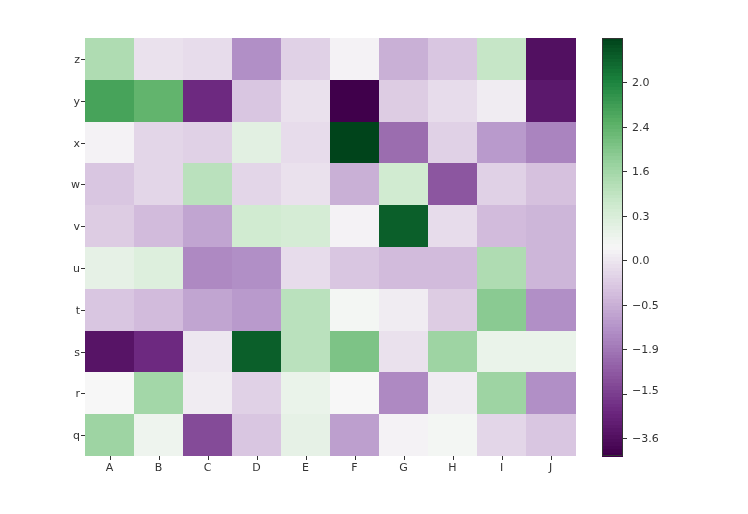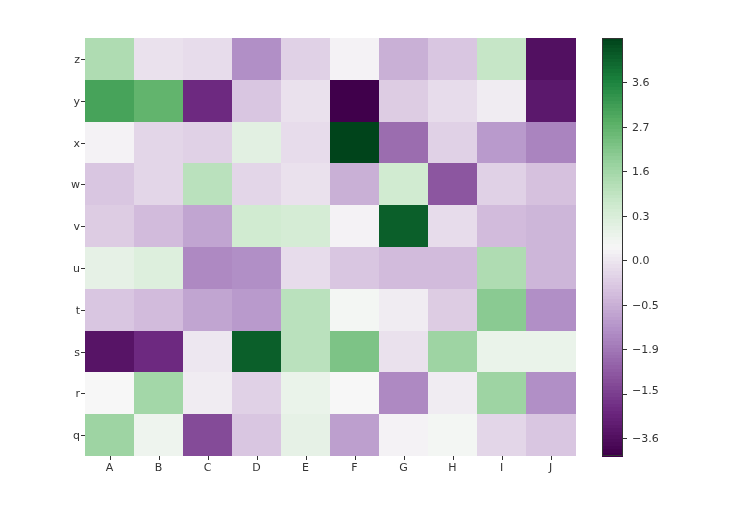--- a/index.html
+++ b/index.html
@@ -363,23 +363,23 @@
       <div class="cbticklabel" style="top: 344.277px;">−1.9</div>
       <div class="cbtick" style="top: 349.277px;"></div>
       <div class="cbticklabel" style="top: 299.809px;">−0.5</div>
       <div class="cbtick" style="top: 304.809px;"></div>
       <div class="cbticklabel" style="top: 255.34px;">0.0</div>
       <div class="cbtick" style="top: 260.34px;"></div>
       <div class="cbticklabel" style="top: 210.872px;">0.3</div>
       <div class="cbtick" style="top: 215.872px;"></div>
       <div class="cbticklabel" style="top: 166.404px;">1.6</div>
       <div class="cbtick" style="top: 171.404px;"></div>
-      <div class="cbticklabel" style="top: 121.936px;">2.7</div>
+      <div class="cbticklabel" style="top: 121.936px;">2.4</div>
       <div class="cbtick" style="top: 126.936px;"></div>
-      <div class="cbticklabel" style="top: 77.4681px;">3.6</div>
+      <div class="cbticklabel" style="top: 77.4681px;">2.0</div>
       <div class="cbtick" style="top: 82.4681px;"></div>
     </div>
   <div id="axticksmall">
       <div class="small-tick" style="left: 109.5px; top: 456px; width: 1px; height: 4px;"></div>
       <div class="small-tick" style="left: 158.5px; top: 456px; width: 1px; height: 4px;"></div>
       <div class="small-tick" style="left: 207.5px; top: 456px; width: 1px; height: 4px;"></div>
       <div class="small-tick" style="left: 256.5px; top: 456px; width: 1px; height: 4px;"></div>
       <div class="small-tick" style="left: 305.5px; top: 456px; width: 1px; height: 4px;"></div>
       <div class="small-tick" style="left: 354.5px; top: 456px; width: 1px; height: 4px;"></div>
       <div class="small-tick" style="left: 403.5px; top: 456px; width: 1px; height: 4px;"></div>

